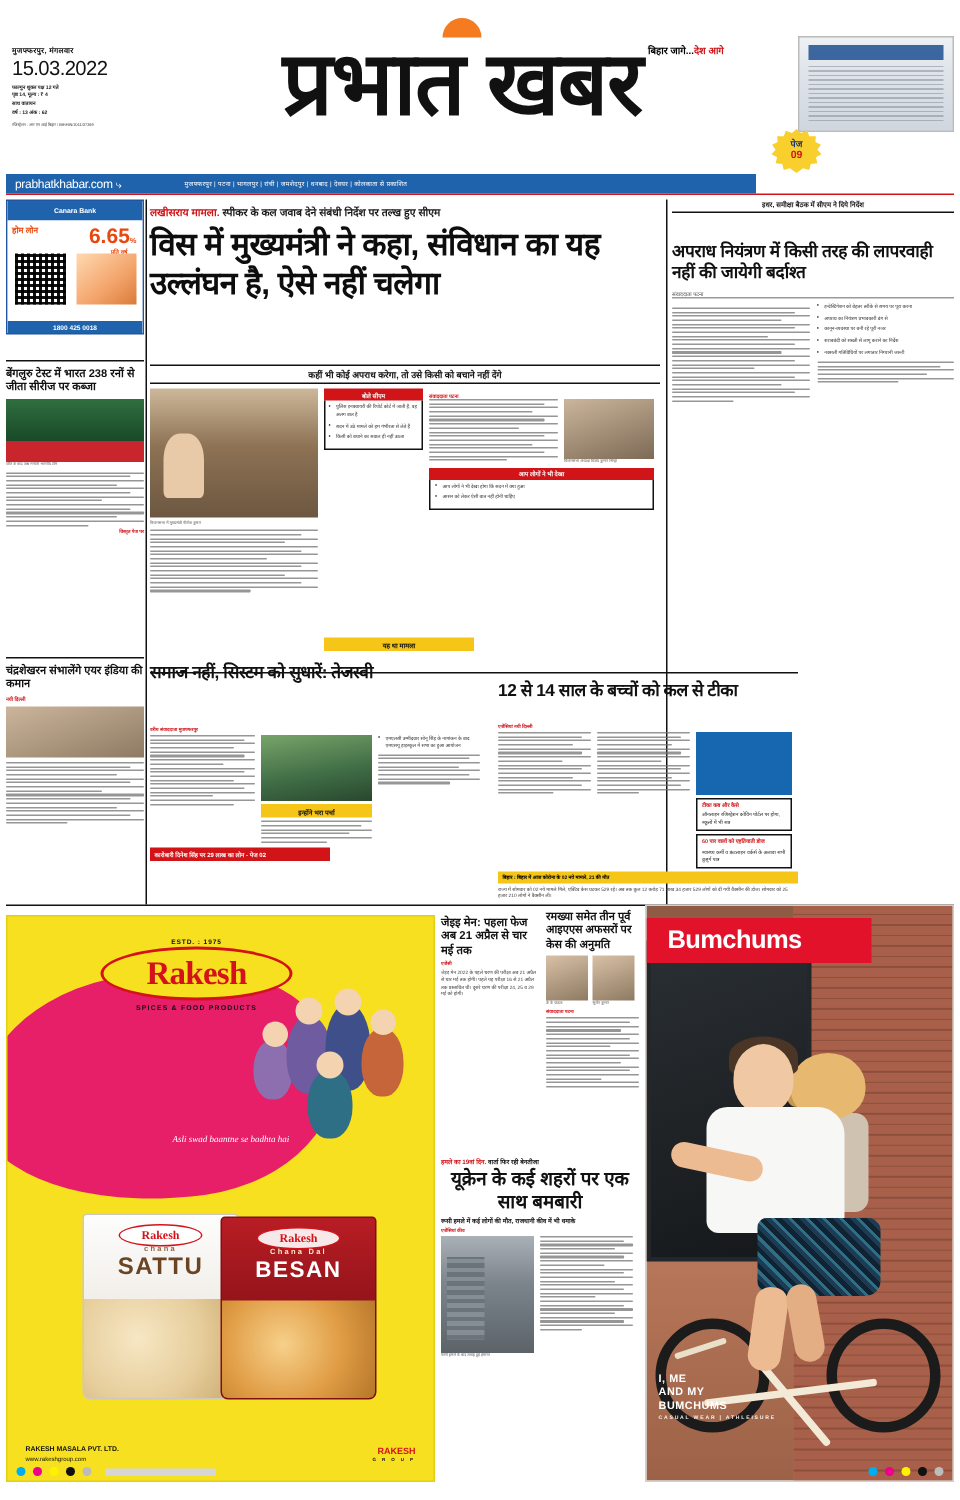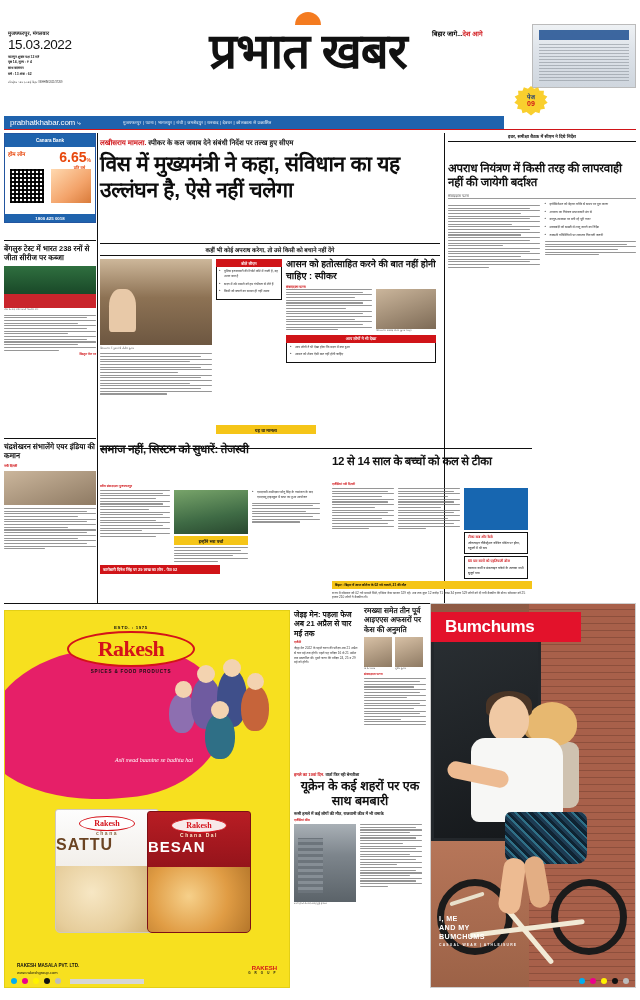--- a/index.html
+++ b/index.html
@@ -33,21 +33,21 @@
   .mh-date { font-size:13.5px; font-weight:300; color:#111; letter-spacing:-.4px; margin-top:1px;}
   .mh-meta { font-size:3.4px; color:#222; margin-top:2.5px; line-height:1.75; font-weight:bold;}
   .mh-reg { font-size:2.6px; color:#333; margin-top:1.5px; }
 
   .mh-center { position:absolute; left:118px; top:26px; width:380px; text-align:center; }
   .mh-sun {
     position:absolute; left:50%; top:-14px; transform:translateX(-50%);
     width:26px; height:13px; border-radius:13px 13px 0 0; background:#f47b20;
   }
   .mh-title {
-    font-size:49px; font-weight:bold; color:#111; letter-spacing:-1px;
+    font-size:59px; font-weight:bold; color:#111; letter-spacing:-1px;
     line-height:1.04; white-space:nowrap;
   }
 
   .mh-right { position:absolute; right:4px; top:24px; width:104px; height:64px;
               border:1px solid #bbb; overflow:hidden; background:#d9dde2; }
   .mh-paper-img { width:100%; height:100%;
     background:
       linear-gradient(180deg,#eef1f4 0%,#dfe4ea 38%,#cfd6de 100%);
     position:relative; }
   .mh-paper-img::before{
@@ -192,21 +192,21 @@
   .rk-packs{ position:absolute; left:14px; top:196px; width:258px; height:130px; }
   .pack{ position:absolute; border-radius:3px 3px 5px 5px; overflow:hidden; }
   .pack.sattu{ left:36px; top:2px; width:104px; height:124px;
       background:linear-gradient(180deg,#fdfdfd 0%,#f0ece6 55%,#d9d2c8 100%); border:1px solid #cfc8bd;}
   .pack.besan{ left:128px; top:4px; width:104px; height:122px;
       background:linear-gradient(180deg,#b81d24 0%,#8e1219 55%,#6d0d13 100%); border:1px solid #7d1016;}
   .pack .plogo{ position:absolute; left:50%; transform:translateX(-50%); top:6px;
       width:56px; height:15px; border:1.3px solid #d4121a; border-radius:50%;
       color:#d4121a; font-size:8px; font-weight:bold; text-align:center; line-height:14px;
       font-family:"Liberation Serif", serif; background:rgba(255,255,255,.9);}
-  .pack .pname{ position:absolute; left:0; top:26px; width:100%; text-align:left;
+  .pack .pname{ position:absolute; left:0; top:26px; width:100%; text-align:center;
       font-size:16px; font-weight:bold; letter-spacing:1px;}
   .pack.sattu .pname{ color:#6b4423; }
   .pack.besan .pname{ color:#ffffff; font-size:15px;}
   .pack .psmall{ position:absolute; left:0; top:20px; width:100%; text-align:center;
       font-size:5px; font-weight:bold; letter-spacing:1.5px;}
   .pack.sattu .psmall{ color:#8a6a46;} .pack.besan .psmall{ color:#ffe9c9;}
   .pack .pfoot{ position:absolute; left:0; bottom:0; width:100%; height:54%;}
   .pack.sattu .pfoot{ background:radial-gradient(circle at 35% 40%,#f7e7c4,#e6cd9b 55%,#caa96e);}
   .pack.besan .pfoot{ background:radial-gradient(circle at 40% 45%,#f6d08a,#e09c44 55%,#b4762a);}
   .rk-footer{ position:absolute; left:0; bottom:10px; width:100%; padding:0 12px;
@@ -439,21 +439,20 @@
         <div class="box-outline" style="border-top:none;">
           <ul class="bullets">
             <li>पुलिस इनक्वायरी की रिपोर्ट कोर्ट में जाती है, वह अलग बात है</li>
             <li>सदन में उठे मामले को हम गंभीरता से लेते हैं</li>
             <li>किसी को बचाने का सवाल ही नहीं उठता</li>
           </ul>
         </div>
       </div>
 
       <div style="width:150px;">
-        <div class="spk-head">आसन को हतोत्साहित करने की बात नहीं होनी चाहिए : स्पीकर</div>
         <div class="spk-by">
           <span>संवाददाता</span> <span>पटना</span>
         </div>
         <div style="display:flex; gap:4px;">
           <div style="flex:1;">
             <div class="txtblk">
               <i></i>
                 <i class="s90"></i>
                 <i></i>
                 <i class="s80"></i>

